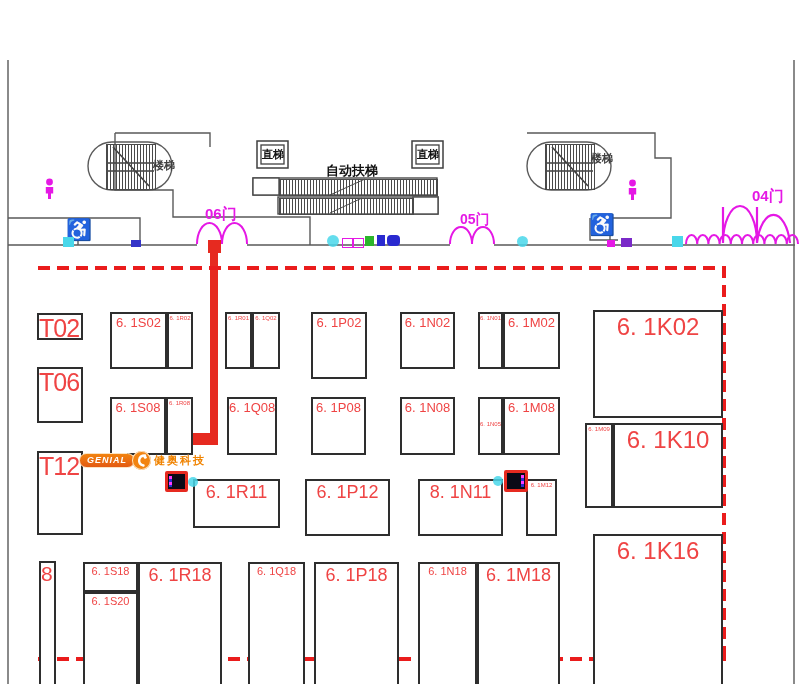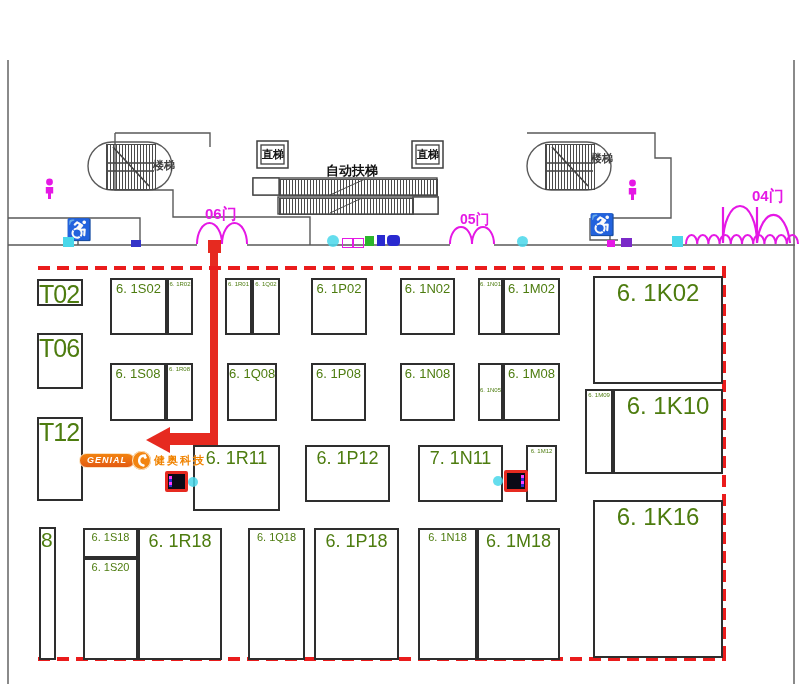--- a/index.html
+++ b/index.html
@@ -12,21 +12,21 @@
     font-family:"Liberation Serif","DejaVu Serif",serif;font-size:100px;line-height:120px;
     color:#000;letter-spacing:6px;word-spacing:46px;white-space:nowrap;}
   
   .fac{position:absolute;color:#3f3f3f;font-weight:bold;white-space:nowrap;}
   .door-label{position:absolute;color:#e518e5;font-weight:bold;white-space:nowrap;}
   
   .hatch{position:absolute;border:1px solid #4a4a4a;
     background:repeating-linear-gradient(90deg,#4a4a4a 0 1px,rgba(0,0,0,0) 1px 3px);}
   
   .booth{position:absolute;box-sizing:border-box;border:2px solid #2e2e2e;background:#fff;
-    text-align:center;color:#4d7c0f;overflow:visible;}
+    text-align:center;color:#ef4444;overflow:visible;margin-top:34px;}
   .booth .lbl{display:block;padding-top:1px;font-family:"Liberation Sans",sans-serif;
     letter-spacing:0px;white-space:nowrap;}
   .booth.flush{text-align:left;}
   .booth.flush .lbl{padding-top:0;line-height:1.05;letter-spacing:-1px;}
   
   .dash-h{position:absolute;height:4px;
     background:repeating-linear-gradient(90deg,#ea1c1c 0 12px,rgba(0,0,0,0) 12px 19px);}
   .dash-v{position:absolute;width:4px;
     background:repeating-linear-gradient(180deg,#ea1c1c 0 12px,rgba(0,0,0,0) 12px 19px);}
   
@@ -174,21 +174,21 @@
       </div>
       <div class="booth" style="left: 167px; top: 278px; width: 26px; height: 57px;">
         <span class="lbl" style="font-size: 6px;">6. 1R02</span>
       </div>
       <div class="booth" style="left: 225px; top: 278px; width: 27px; height: 57px;">
         <span class="lbl" style="font-size: 6px;">6. 1R01</span>
       </div>
       <div class="booth" style="left: 252px; top: 278px; width: 28px; height: 57px;">
         <span class="lbl" style="font-size: 6px;">6. 1Q02</span>
       </div>
-      <div class="booth" style="left: 311px; top: 278px; width: 56px; height: 57px;">
+      <div class="booth" style="left: 311px; top: 278px; width: 56px; height: 67px;">
         <span class="lbl" style="font-size: 13px;">6. 1P02</span>
       </div>
       <div class="booth" style="left: 400px; top: 278px; width: 55px; height: 57px;">
         <span class="lbl" style="font-size: 13px;">6. 1N02</span>
       </div>
       <div class="booth" style="left: 478px; top: 278px; width: 25px; height: 57px;">
         <span class="lbl" style="font-size: 6px;">6. 1N01</span>
       </div>
       <div class="booth" style="left: 503px; top: 278px; width: 57px; height: 57px;">
         <span class="lbl" style="font-size: 13px;">6. 1M02</span>
@@ -216,28 +216,28 @@
       </div>
       <div class="booth" style="left: 503px; top: 363px; width: 57px; height: 58px;">
         <span class="lbl" style="font-size: 13px;">6. 1M08</span>
       </div>
       <div class="booth" style="left: 585px; top: 389px; width: 28px; height: 85px;">
         <span class="lbl" style="font-size: 6px;">6. 1M09</span>
       </div>
       <div class="booth" style="left: 613px; top: 389px; width: 110px; height: 85px;">
         <span class="lbl" style="font-size: 24px;">6. 1K10</span>
       </div>
-      <div class="booth" style="left: 193px; top: 445px; width: 87px; height: 66px;">
+      <div class="booth" style="left: 193px; top: 445px; width: 87px; height: 49px;">
         <span class="lbl" style="font-size: 18px;">6. 1R11</span>
       </div>
       <div class="booth" style="left: 305px; top: 445px; width: 85px; height: 57px;">
         <span class="lbl" style="font-size: 18px;">6. 1P12</span>
       </div>
       <div class="booth" style="left: 418px; top: 445px; width: 85px; height: 57px;">
-        <span class="lbl" style="font-size: 18px;">7. 1N11</span>
+        <span class="lbl" style="font-size: 18px;">8. 1N11</span>
       </div>
       <div class="booth" style="left: 526px; top: 445px; width: 31px; height: 57px;">
         <span class="lbl" style="font-size: 6px;">6. 1M12</span>
       </div>
       <div class="booth" style="left: 593px; top: 500px; width: 130px; height: 158px;">
         <span class="lbl" style="font-size: 24px;">6. 1K16</span>
       </div>
       <div class="booth" style="left: 83px; top: 528px; width: 55px; height: 30px;">
         <span class="lbl" style="font-size: 11px;">6. 1S18</span>
       </div>

